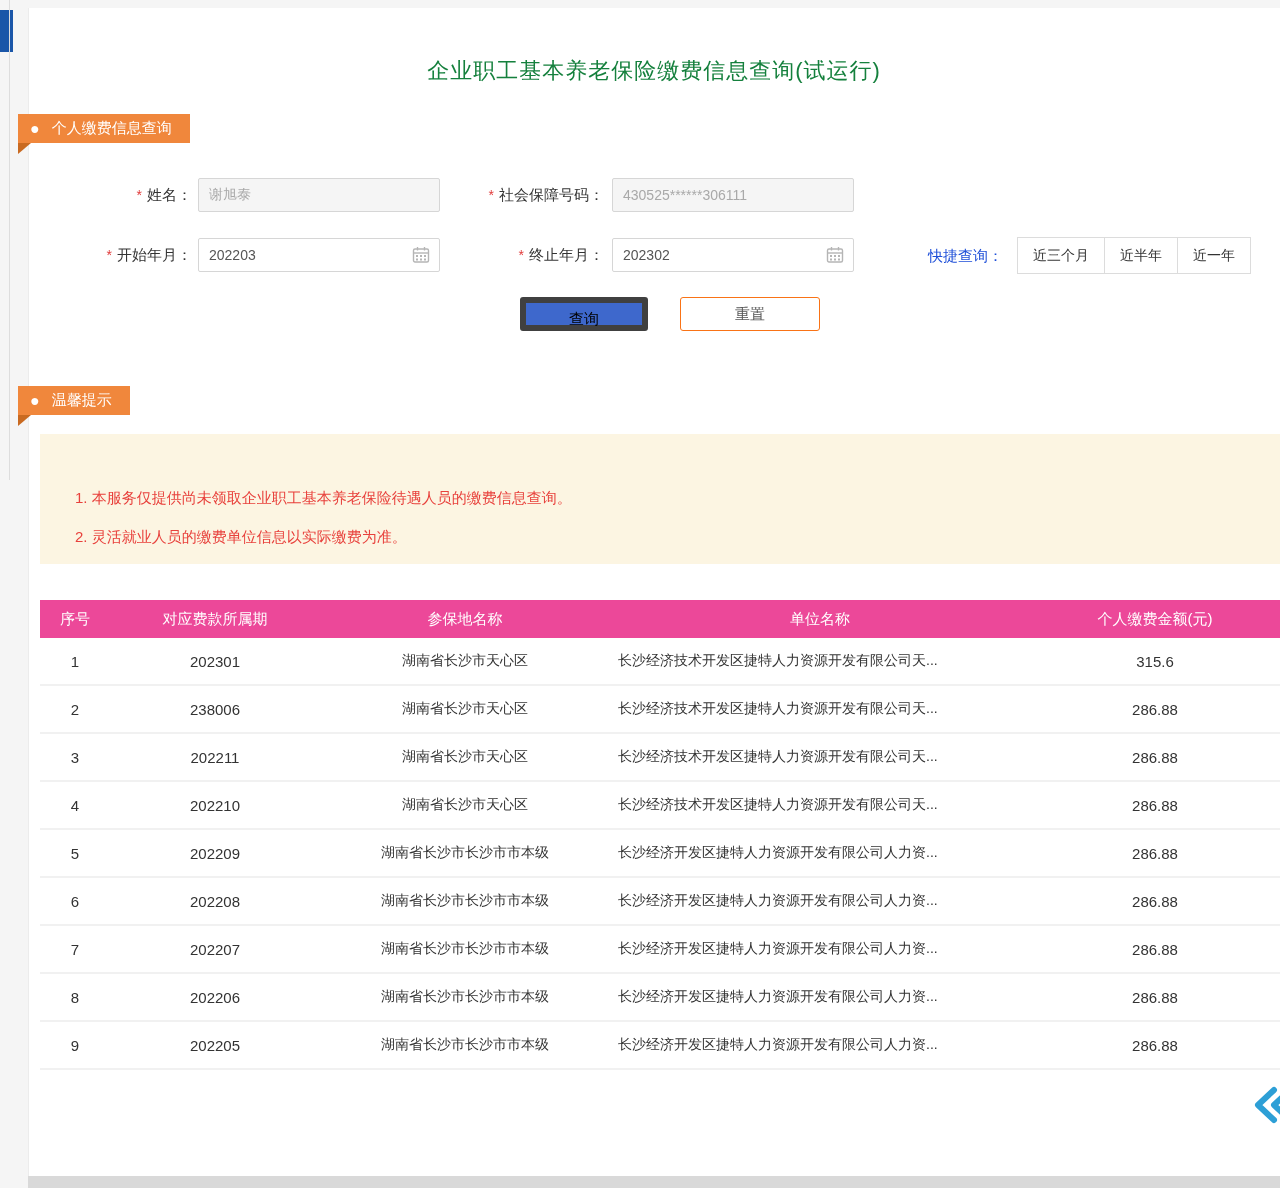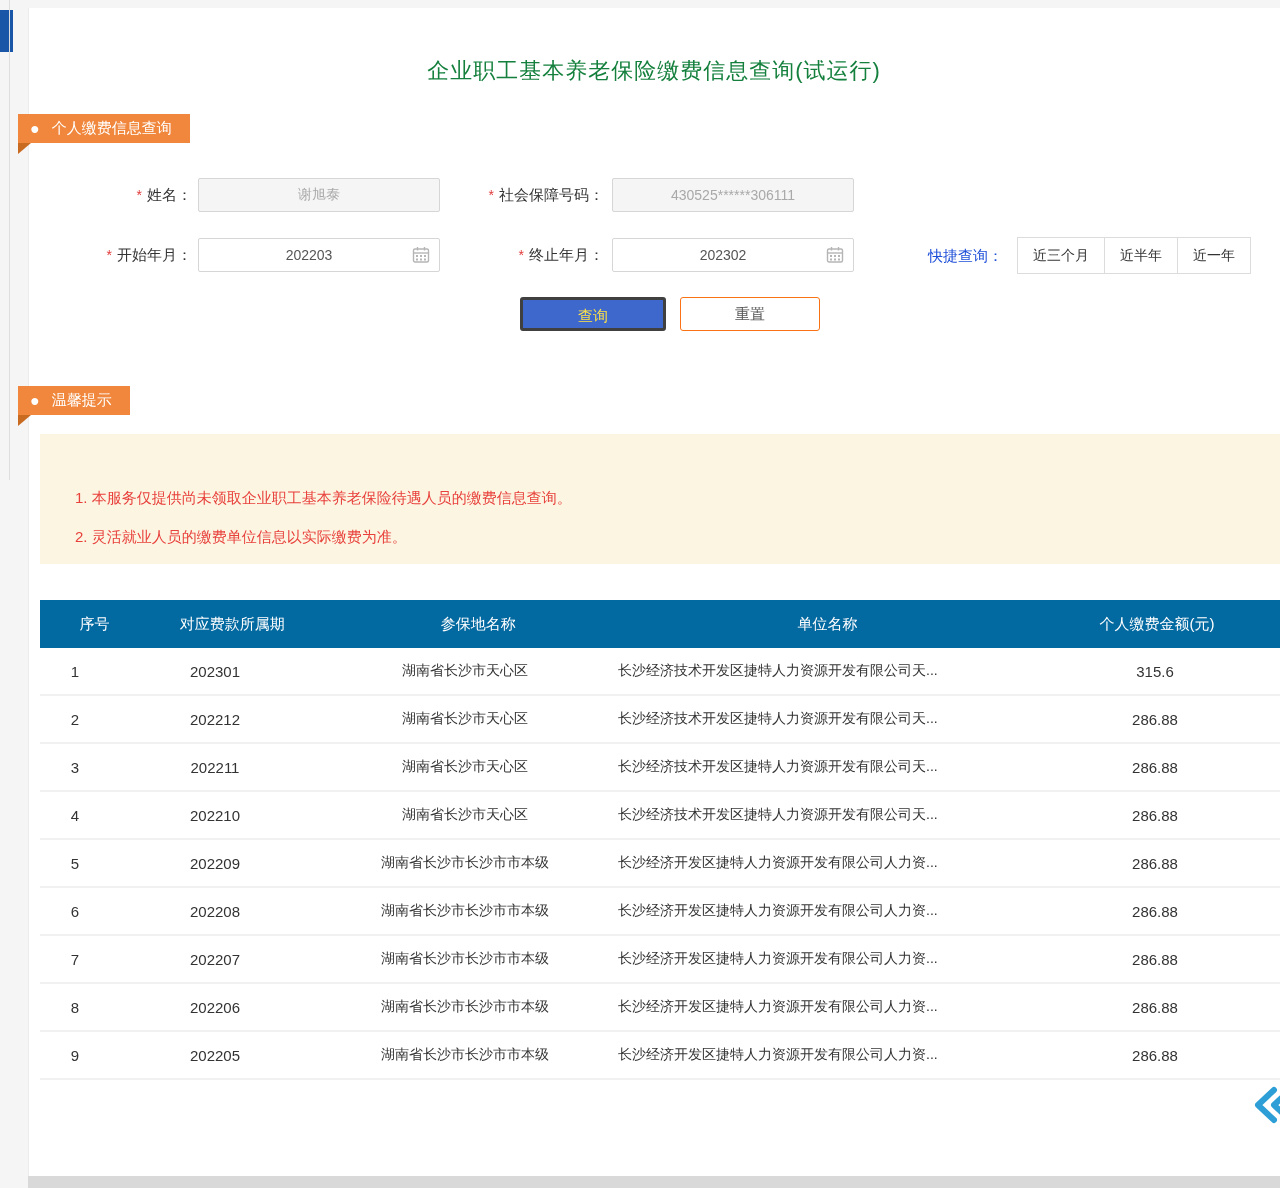--- a/index.html
+++ b/index.html
@@ -20,37 +20,37 @@
   
   .ribbon { position:absolute; left:18px; height:29px; background:#f0873c; color:#fff; display:flex; align-items:center; padding:0 18px 0 12px; font-size:15px; }
   .ribbon .dot { color:#fff; margin-right:12px; font-size:16px; line-height:1; }
   .ribbon .fold { position:absolute; left:0; top:29px; width:0; height:0; border-top:11px solid #c96a21; border-right:13px solid transparent; }
   #ribbon-query { top:114px; }
   #ribbon-tips  { top:386px; }
 
   
   .f-label { position:absolute; font-size:15px; color:#333; text-align:right; line-height:34px; white-space:nowrap; }
   .f-label .req { color:#e13b3b; margin-right:5px; font-size:14px; }
-  .f-input { position:absolute; height:34px; border:1px solid #d6d6d6; background:#fff; font-size:14px; color:#555; padding:0 30px 0 10px; width:242px; border-radius:2px;text-align:center; }
+  .f-input { position:absolute; height:34px; border:1px solid #d6d6d6; background:#fff; font-size:14px; color:#555; padding:0 30px 0 10px; width:242px; border-radius:2px; }
   .f-input.readonly { background:#f5f5f5; color:#a9a9a9; padding-right:10px; }
   .cal-icon { position:absolute; width:18px; height:18px; }
   .quick-label { position:absolute; left:928px; top:238px; font-size:15px; color:#1d4ed8; line-height:36px; }
   .quick-group { position:absolute; left:1018px; top:237px; display:flex; }
   .quick-btn { height:37px; background:#fff; border:1px solid #dcdcdc; margin-left:-1px; padding:0 15px; font-size:14px; color:#333; line-height:35px; cursor:pointer; white-space:nowrap; }
   .btn { position:absolute; height:34px; font-size:15px; text-align:center; line-height:32px; border-radius:3px; cursor:pointer; }
-  #btn-query { left:520px; top:297px; width:146px; background:#3e68cc; border:3px solid #404040; color:#fde047; }
+  #btn-query { left:520px; top:297px; width:128px; background:#3e68cc; border:6px solid #404040; color:#000000; }
   #btn-reset { left:680px; top:297px; width:140px; background:#fff; border:1px solid #f97316; color:#555; }
 
   
   .notice { position:absolute; left:40px; top:434px; width:1240px; height:130px; background:#fcf5e2; padding:38px 0 0 35px; }
   .notice div { font-size:15px; color:#e8413c; line-height:27px;margin-top:12px; }
 
   
   .tbl { position:absolute; left:40px; top:600px; width:1240px; }
-  .thead { display:flex; background:#0369a1; height:48px; align-items:center; color:#fff; font-size:15px;padding-left:20px; }
+  .thead { display:flex; background:#ec4899; height:38px; align-items:center; color:#fff; font-size:15px; }
   .trow  { display:flex; background:#fff; height:48px; align-items:center; border-bottom:2px solid #f1f1f1; color:#333; }
   .c0 { width:70px;  text-align:center; }
   .c1 { width:210px; text-align:center; }
   .c2 { width:290px; text-align:center; font-size:14px; }
   .c3 { width:420px; text-align:left; padding-left:8px; font-size:14px; white-space:nowrap; overflow:hidden; }
   .c4 { width:250px; text-align:center; }
   .trow .c0,.trow .c1,.trow .c4 { font-size:15px; }
   .thead .c2,.thead .c3 { font-size:15px; }
   .thead .c3 { text-align:center; padding-left:0; }
 
@@ -154,21 +154,21 @@
     <div>
         <div class="trow">
           <div class="c0">1</div>
           <div class="c1">202301</div>
           <div class="c2">湖南省长沙市天心区</div>
           <div class="c3">长沙经济技术开发区捷特人力资源开发有限公司天...</div>
           <div class="c4">315.6</div>
         </div>
         <div class="trow">
           <div class="c0">2</div>
-          <div class="c1">202212</div>
+          <div class="c1">238006</div>
           <div class="c2">湖南省长沙市天心区</div>
           <div class="c3">长沙经济技术开发区捷特人力资源开发有限公司天...</div>
           <div class="c4">286.88</div>
         </div>
         <div class="trow">
           <div class="c0">3</div>
           <div class="c1">202211</div>
           <div class="c2">湖南省长沙市天心区</div>
           <div class="c3">长沙经济技术开发区捷特人力资源开发有限公司天...</div>
           <div class="c4">286.88</div>

